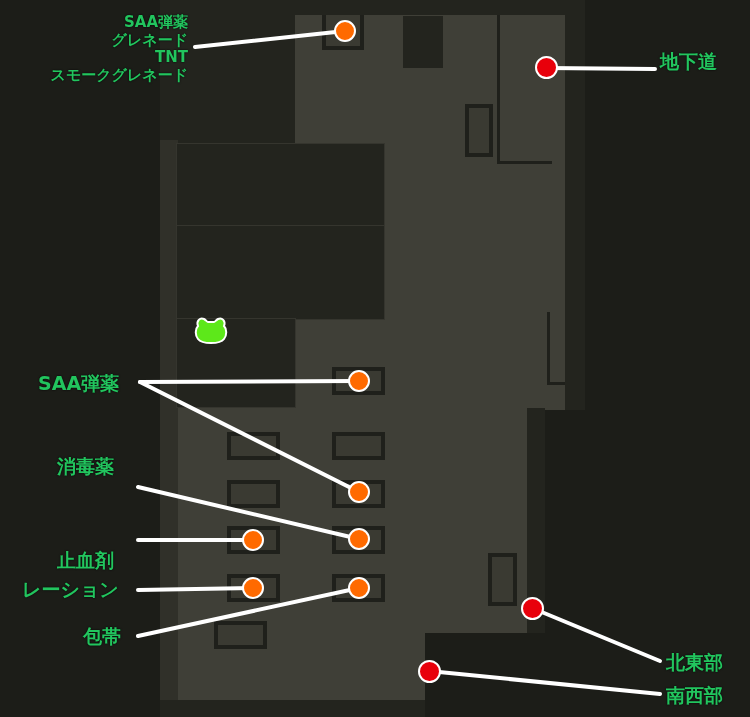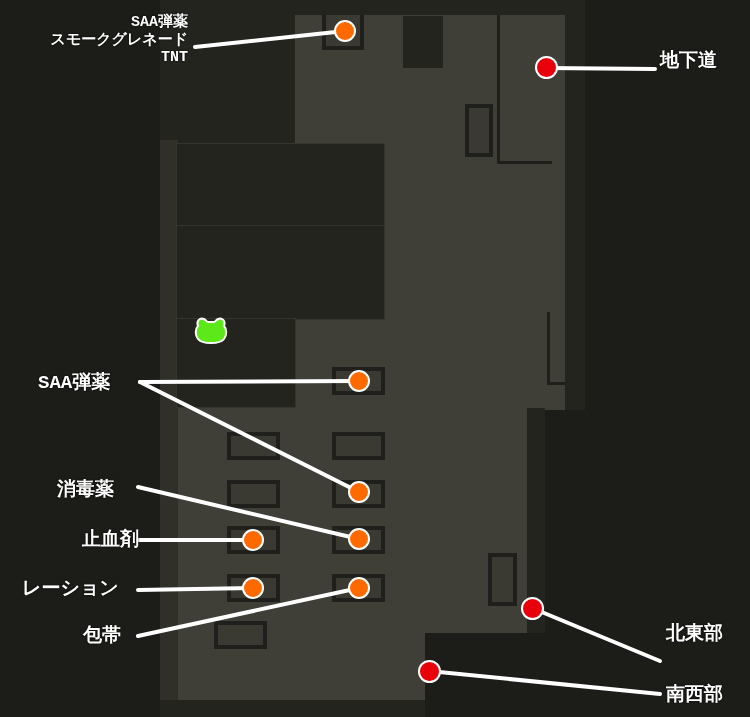--- a/index.html
+++ b/index.html
@@ -4,22 +4,22 @@
 <style>
   html, body { margin:0; padding:0; }
   body { width:750px; height:717px; background:#1c1d18; position:relative; overflow:hidden;
          font-family:"DejaVu Sans","Liberation Sans",sans-serif; }
   .abs { position:absolute; }
   .floor { background:#3f3f37; }
   .dark { background:#23241e; }
   .darker { background:#1c1d18; }
   .shelf { position:absolute; border:4px solid #1f201b; box-sizing:border-box; background:#3a3a32; }
   .wall-line { position:absolute; background:#1f201b; }
-  .label { position:absolute; color:#ffffff; font-weight:bold; font-size:19px; line-height:22px;
-           text-shadow:0 0 2px #000; white-space:nowrap;font-family:Liberation Mono, monospace; }
+  .label { position:absolute; color:#22c55e; font-weight:bold; font-size:19px; line-height:22px;
+           text-shadow:0 0 2px #000; white-space:nowrap; }
   .label.small { font-size:15px; line-height:17.5px; text-align:right; }
   svg.overlay { position:absolute; left:0; top:0; }
   .marker { position:absolute; border-radius:50%; border:2px solid #fff; box-sizing:border-box; }
 </style>
 </head>
 <body>
 
 <div class="abs" style="left:0;top:0;width:750px;height:717px;">
 
   <div class="abs dark" style="left:160px;top:0;width:420px;height:717px;"></div>
@@ -93,25 +93,26 @@
 <div class="marker" style="left:535px;top:56px;width:23px;height:23px;background:#e8000b;"></div>
 <div class="marker" style="left:521px;top:597px;width:23px;height:23px;background:#e8000b;"></div>
 <div class="marker" style="left:418px;top:660px;width:23px;height:23px;background:#e8000b;"></div>
 
 <svg class="abs" style="left:194px;top:315px;" width="34" height="30" viewBox="0 0 34 30">
   <path d="M4 11 C2 6 6 2 10 4 C12 5 13 7 14 7 L20 7 C21 7 22 5 24 4 C28 2 32 6 30 11 C33 14 33 20 30 24 C27 28 20 28 17 28 C14 28 7 28 4 24 C1 20 1 14 4 11 Z" fill="#5de81a" stroke="#ffffff" stroke-width="2"></path>
 </svg>
 
 <div class="label small" style="left:0;top:14px;width:188px;">
   <div>SAA弾薬</div>
+  <div>グレネード</div>
+  <div>TNT</div>
   <div>スモークグレネード</div>
-  <div>TNT</div>
 </div>
 
 <div class="label" style="left:38px;top:372px;">SAA弾薬</div>
-<div class="label" style="left:57px;top:479px;">消毒薬</div>
-<div class="label" style="left:57px;top:529px;margin-left:25px;">止血剤</div>
+<div class="label" style="left:57px;top:455px;">消毒薬</div>
+<div class="label" style="left:57px;top:549px;">止血剤</div>
 <div class="label" style="left:22px;top:578px;">レーション</div>
 <div class="label" style="left:83px;top:625px;">包帯</div>
 
 <div class="label" style="left:660px;top:50px;">地下道</div>
-<div class="label" style="left:666px;top:623px;">北東部</div>
+<div class="label" style="left:666px;top:651px;">北東部</div>
 <div class="label" style="left:666px;top:684px;">南西部</div>
 
 </body></html>

